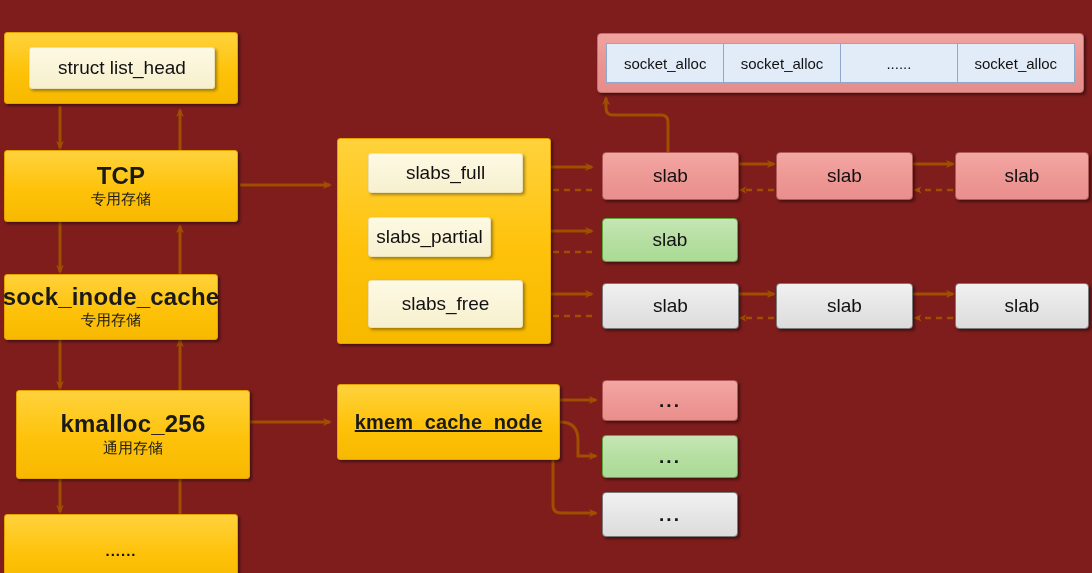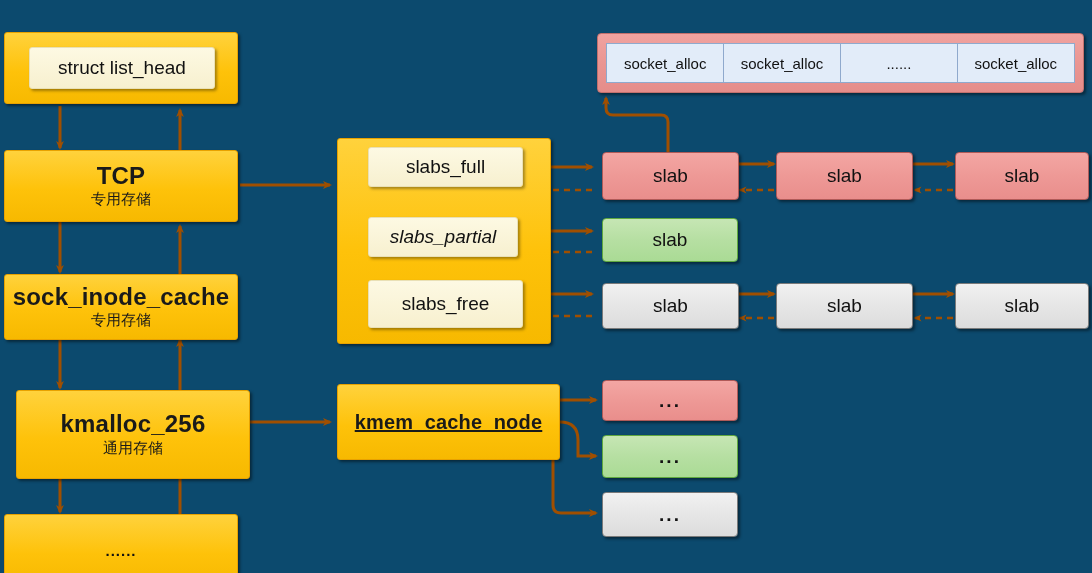--- a/index.html
+++ b/index.html
@@ -1,19 +1,19 @@
 <!DOCTYPE html>
 <html><head>
 <meta charset="utf-8">
 <style>
   html,body{margin:0;padding:0;background:#000;}
   #stage{
     position:relative;
     width:1092px;height:573px;
-    background:#0c4a6e;
+    background:#7f1d1d;
     overflow:hidden;
     font-family:"Liberation Sans","DejaVu Sans",sans-serif;
   }
   .box{position:absolute;box-sizing:border-box;display:flex;flex-direction:column;
        align-items:center;justify-content:center;text-align:center;}
 
   
   .ybox{
     background:linear-gradient(180deg,#ffd23c 0%,#fec20a 55%,#f7b900 100%);
     border:1.5px solid #e8a200;
@@ -133,37 +133,37 @@
 
   <div class="box ybox" style="left:4px;top:32px;width:234px;height:72px;">
     <div class="cream" style="left:24px;top:14px;width:186px;height:42px;">struct list_head</div>
   </div>
 
   <div class="box ybox" style="left:4px;top:150px;width:234px;height:72px;">
     <div class="l1">TCP</div>
     <div class="l2">专用存储</div>
   </div>
 
-  <div class="box ybox" style="left:4px;top:274px;width:234px;height:66px;">
+  <div class="box ybox" style="left:4px;top:274px;width:214px;height:66px;">
     <div class="l1">sock_inode_cache</div>
     <div class="l2">专用存储</div>
   </div>
 
   <div class="box ybox" style="left:16px;top:390px;width:234px;height:89px;">
     <div class="l1">kmalloc_256</div>
     <div class="l2">通用存储</div>
   </div>
 
   <div class="box ybox" style="left:4px;top:514px;width:234px;height:72px;">
     <div class="dots6">......</div>
   </div>
 
   <div class="box ybox" style="left:337px;top:138px;width:214px;height:206px;">
-    <div class="cream" style="left:30px;top:8px;width:155px;height:40px;">slabs_full</div>
-    <div class="cream" style="left:30px;top:78px;width:150px;height:40px;font-style:italic;">slabs_partial</div>
+    <div class="cream" style="left:30px;top:14px;width:155px;height:40px;">slabs_full</div>
+    <div class="cream" style="left:30px;top:78px;width:123px;height:40px;">slabs_partial</div>
     <div class="cream" style="left:30px;top:141px;width:155px;height:48px;">slabs_free</div>
   </div>
 
   <div class="box ybox" style="left:337px;top:384px;width:223px;height:76px;">
     <div class="l1" style="font-size:20px;text-decoration:underline;">kmem_cache_node</div>
   </div>
 
   <div id="page-slab">
     <div class="cell">socket_alloc</div>
     <div class="cell">socket_alloc</div>

